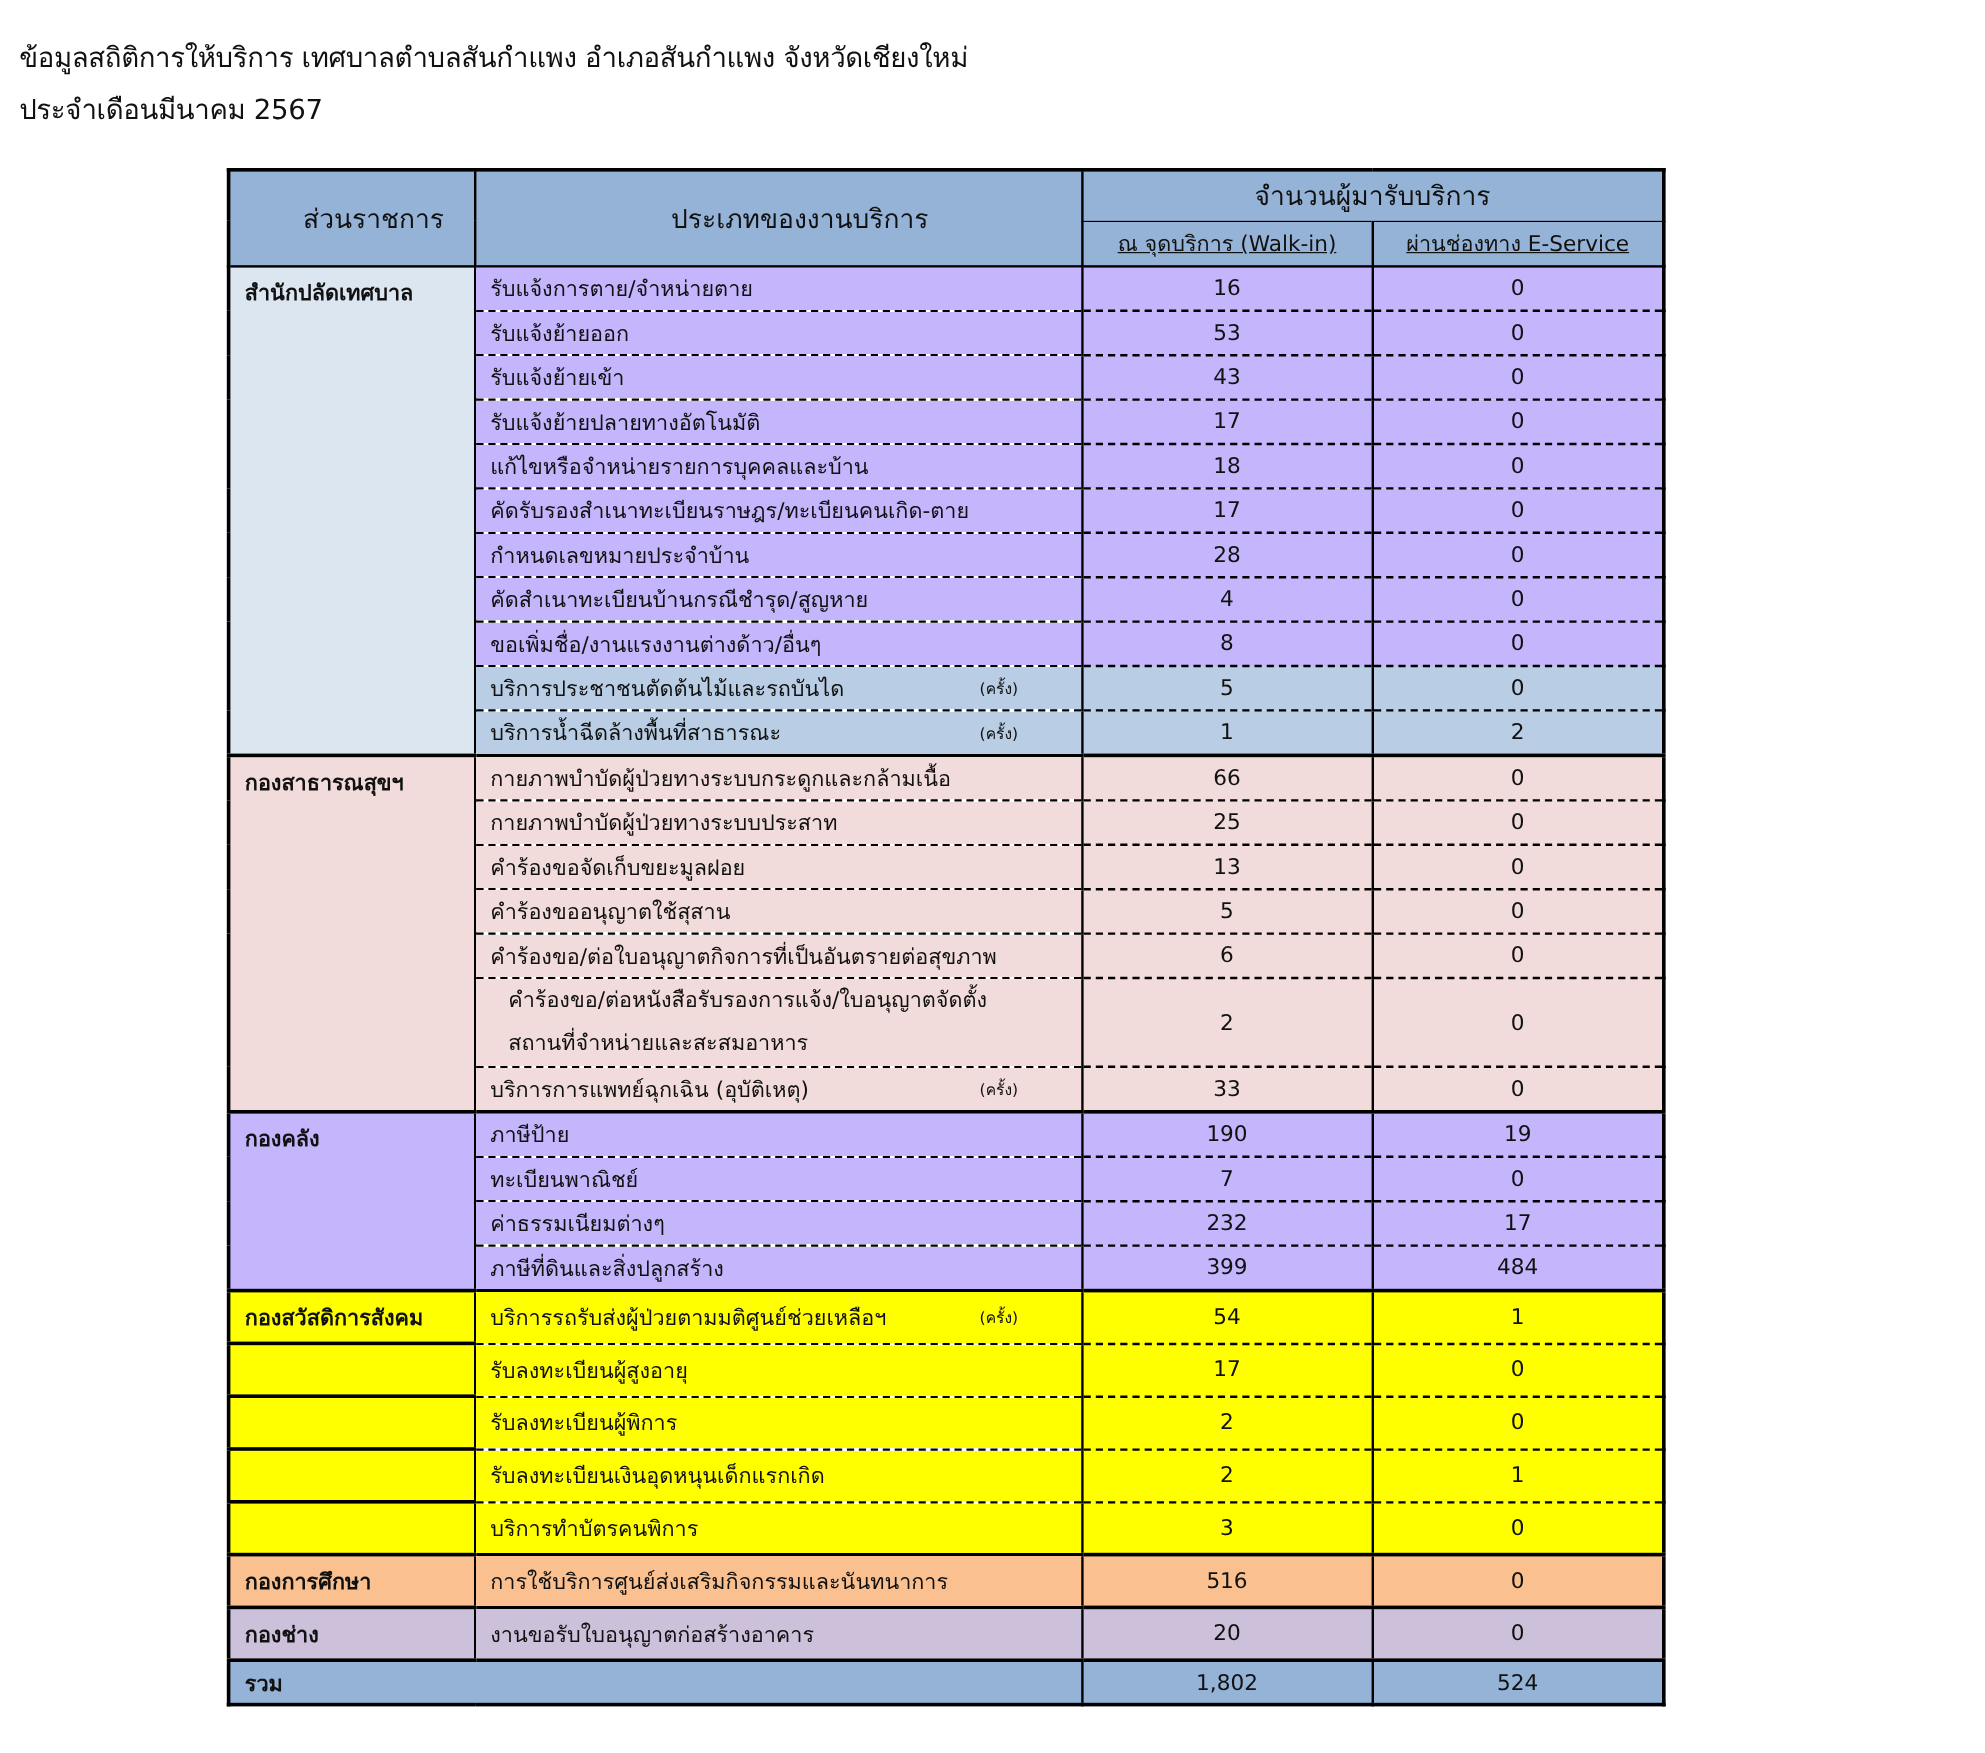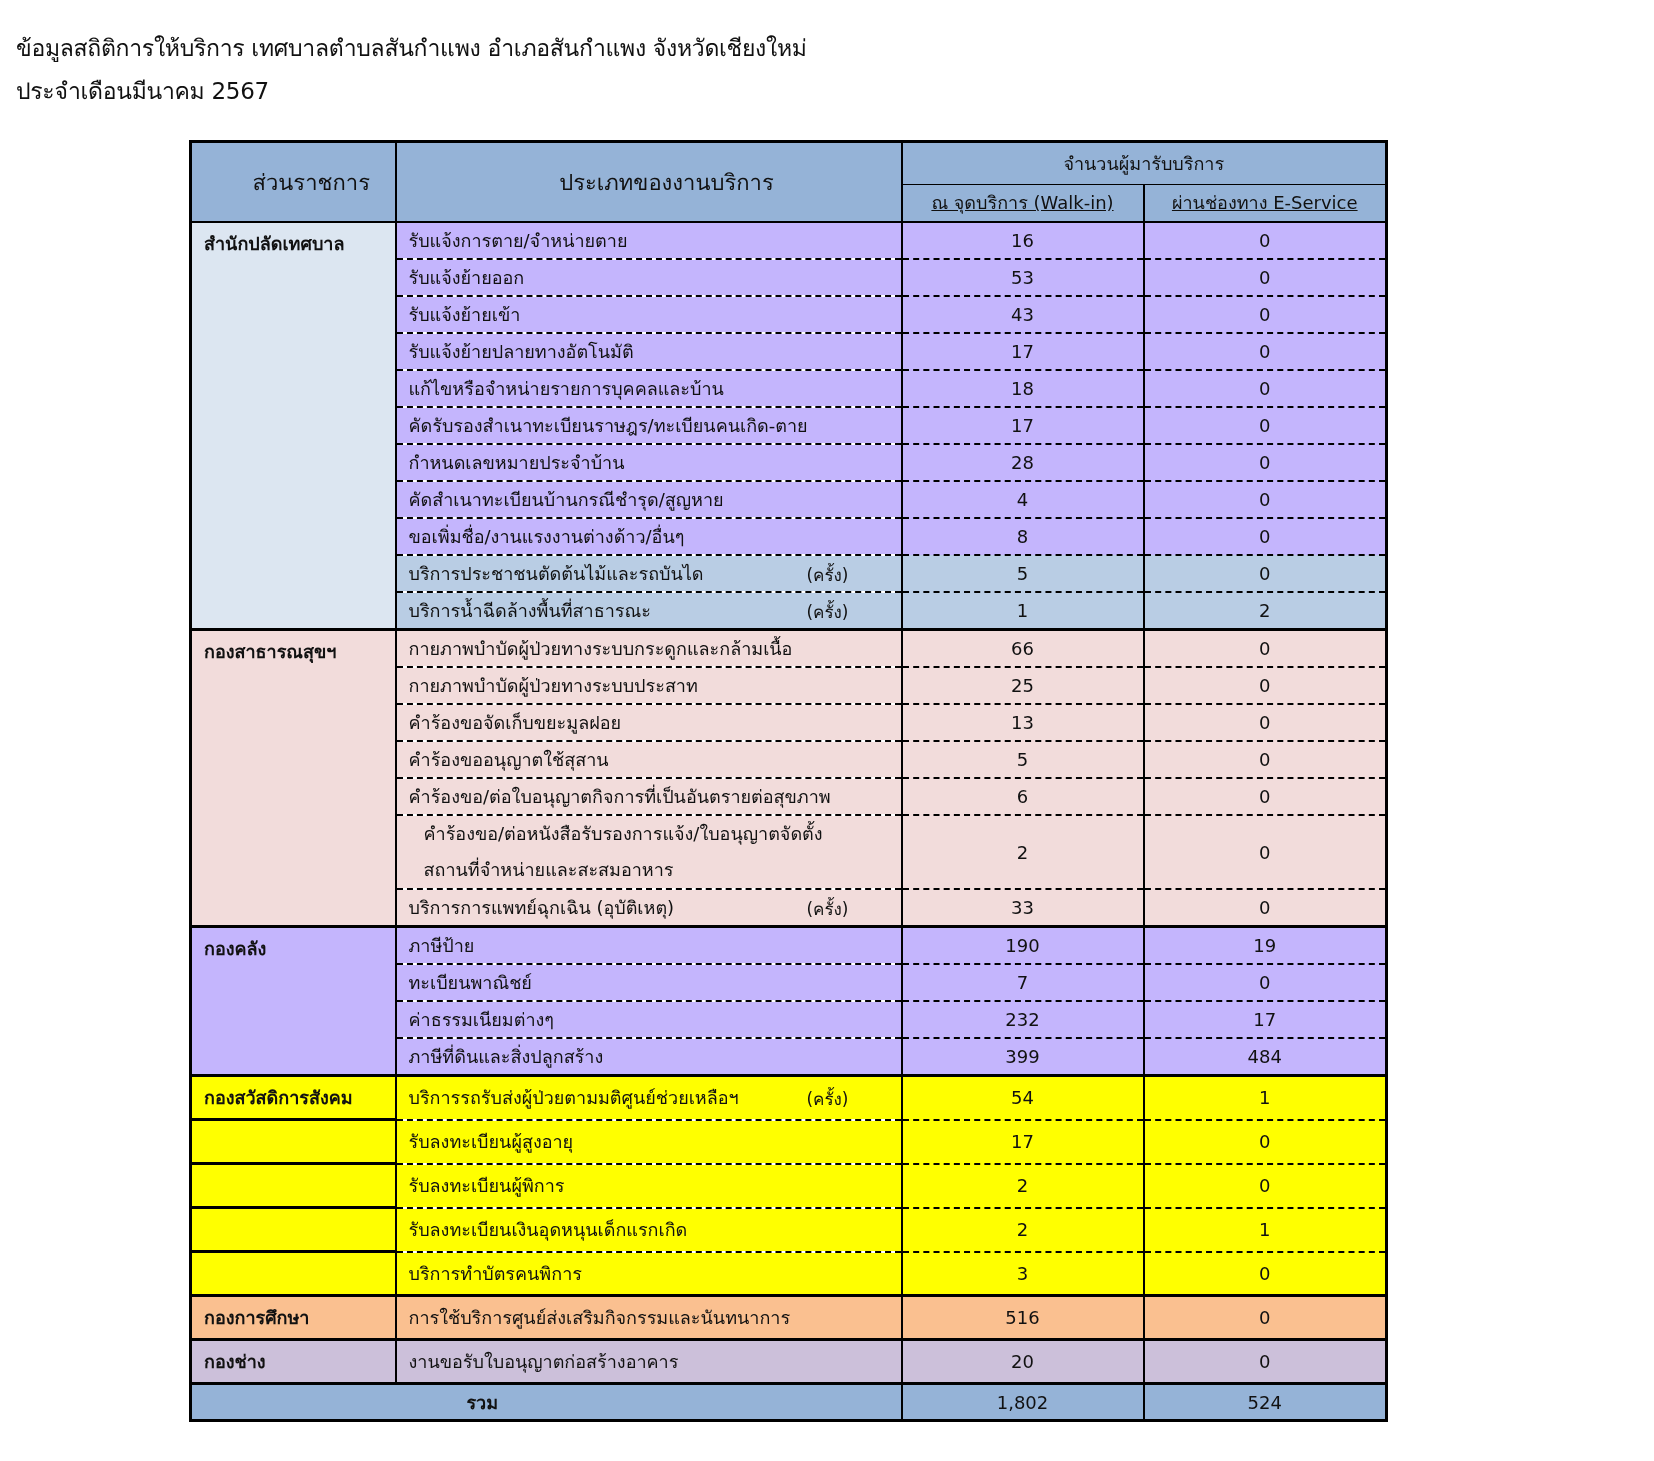--- a/index.html
+++ b/index.html
@@ -7,40 +7,40 @@
   .title { position: absolute; left: 0; width: 1560px; text-align: left; font-weight: normal; font-size: 23px; letter-spacing: -0.3px; margin-left: 16px; }
   .title.l1 { top: 30px; }
   .title.l2 { top: 73px; }
   table.stats { position: absolute; left: 189px; top: 140px; border-collapse: collapse; table-layout: fixed; width: 1196px; border: 3px solid #000; font-size: 18px; }
   table.stats col.c1 { width: 205px; }
   table.stats col.c2 { width: 506px; }
   table.stats col.c3 { width: 242px; }
   table.stats col.c4 { width: 243px; }
   th { background: #95b3d7; font-weight: normal; border: 2px solid #000; padding: 0; }
   th.big { font-size: 22px; height: 78px; padding-left: 36px; }
-  th.group { font-size: 18px; height: 40px; border-bottom: 1px solid #000; }
+  th.group { font-size: 22px; height: 40px; border-bottom: 1px solid #000; }
   th.sub { font-size: 18px; height: 36px; border-top: 1px solid #000; text-decoration: underline; }
   td { padding: 0 12px; height: 35px; border-left: 2px solid #000; border-right: 2px solid #000; border-bottom: 2px dashed #000; white-space: nowrap; }
   td.dept { font-weight: bold; vertical-align: top; padding-top: 6px; border-bottom: 3px solid #000; }
   td.num { text-align: center; }
   td.svc { position: relative; }
-  .unit { position: absolute; right: 52px; top: 50%; transform: translateY(-50%); font-size: 17px; }
+  .unit { position: absolute; right: 52px; top: 50%; transform: translateY(-50%); font-size: 13px; }
   tr.tall td { height: 70px; }
   td.svc .two { white-space: normal; line-height: 36px; display: block; margin-left: 15px; }
   tr.grp-end td { border-bottom: 3px solid #000; }
   .bg-clerk-dept { background: #dce6f1; }
   .bg-clerk { background: #c4b5fd; margin-left: 43px; }
   .bg-clerk2 { background: #b9cde4; }
   .bg-health { background: #f2dcdb; }
   .bg-finance { background: #c4b5fd; }
   .bg-welfare { background: #ffff00; }
   .bg-edu { background: #fac090; }
   .bg-eng { background: #ccc0da; }
   .bg-total { background: #95b3d7; }
-  td.total-label { text-align: center; padding-right: 140px; font-weight: bold; border-top: 3px solid #000; border-bottom: none; }
+  td.total-label { text-align: left; padding-right: 140px; font-weight: bold; border-top: 3px solid #000; border-bottom: none; }
   tr.total td { height: 34px; border-top: 3px solid #000; border-bottom: none; }
 </style>
 </head>
 <body>
 
 <div class="title l1">ข้อมูลสถิติการให้บริการ เทศบาลตำบลสันกำแพง อำเภอสันกำแพง จังหวัดเชียงใหม่</div>
 <div class="title l2">ประจำเดือนมีนาคม 2567</div>
 
 <table class="stats">
   <colgroup>

